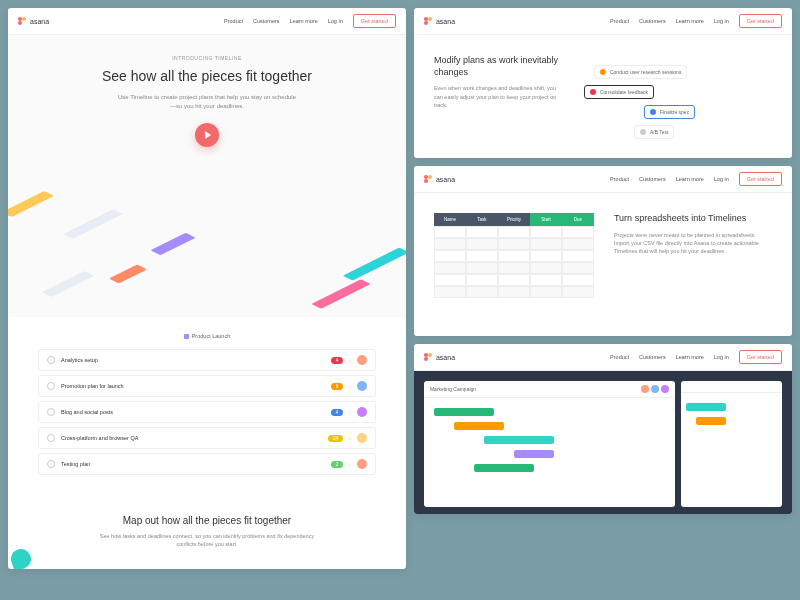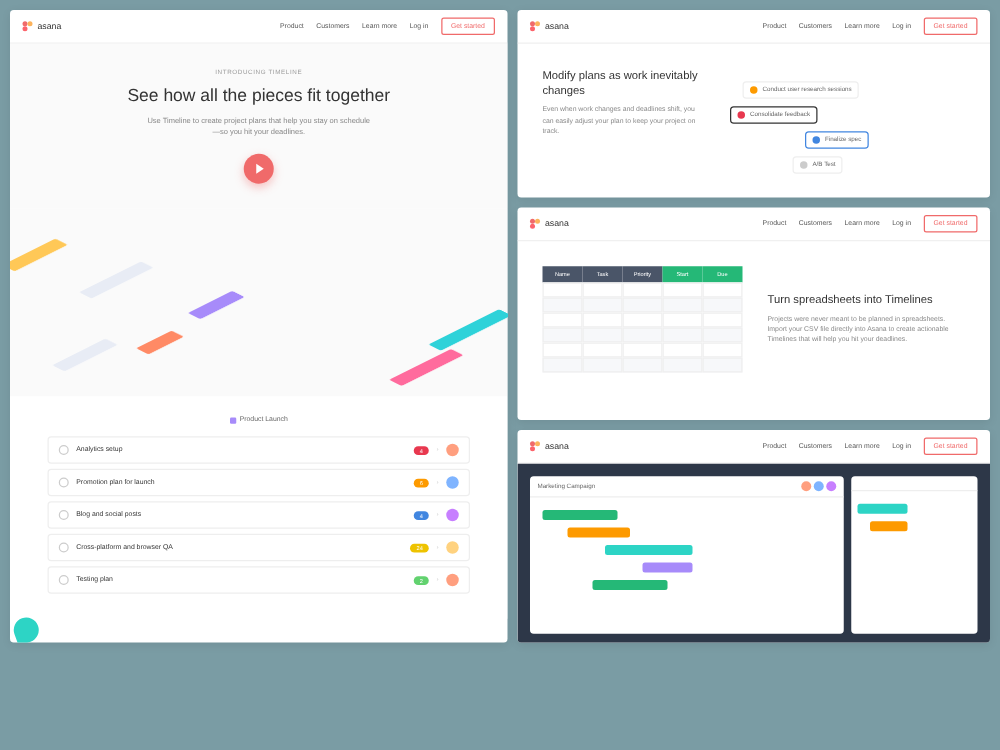--- a/index.html
+++ b/index.html
@@ -51,21 +51,21 @@
 .r1-text{width:130px}
 .r1h{font-size:9px;color:#333;font-weight:400;line-height:1.3;margin-bottom:6px}
 .r1p{font-size:5.5px;color:#888;line-height:1.5}
 .r1-diagram{flex:1;position:relative}
 .task-chip{display:flex;align-items:center;gap:4px;background:#fff;border:1px solid #eee;border-radius:3px;padding:3px 5px;font-size:5px;color:#666;position:absolute;white-space:nowrap}
 .task-chip.active{border-color:#333;border-width:1px}
 .chip-icon{width:6px;height:6px;border-radius:50%}
 .tc1{top:10px;left:30px}.tc2{top:30px;left:20px}.tc3{top:50px;left:80px}.tc4{top:70px;left:70px}
 .ci1{background:#fd9a00}.ci2{background:#e8384f}.ci3{background:#4186e0}
 .r2{height:170px}
-.r2-body{display:flex;padding:20px;gap:20px;align-items:center}
+.r2-body{display:flex;padding:20px;gap:20px;align-items:flex-start}
 .spreadsheet{width:160px}
 .sheet-header{display:flex}
 .sheet-cell{flex:1;padding:4px 2px;font-size:4.5px;color:#fff;text-align:center}
 .sheet-header .sheet-cell{background:#4a5568}
 .sheet-header .sheet-cell:nth-child(4),.sheet-header .sheet-cell:nth-child(5){background:#25b877}
 .sheet-row{display:flex}
 .sheet-row .sheet-cell{background:#f7f8fa;border:1px solid #eee;height:12px}
 .sheet-row:nth-child(even) .sheet-cell{background:#fff}
 .r2-text{flex:1}
 .r3{height:170px}
@@ -148,20 +148,24 @@
           <div class="avatar av4"></div>
         </div>
     <div class="task">
           <div class="check"></div>
           <span class="task-name">Testing plan</span>
           <span class="badge bgreen">2</span>
           <span style="font-size:5px;color:#ccc">›</span>
           <div class="avatar av1"></div>
         </div>
   </div>
+  <div class="section2">
+    <div class="h2">Map out how all the pieces fit together</div>
+    <div class="p2">See how tasks and deadlines connect, so you can identify problems and fix dependency conflicts before you start.</div>
+  </div>
   <div class="splash"></div>
 </div>
 
 <div class="right">
   <div class="panel r1">
     <div class="nav">
       <div class="logo">
             <div class="logo-icon">
               <div class="dot"></div>
               <div class="dot"></div>

